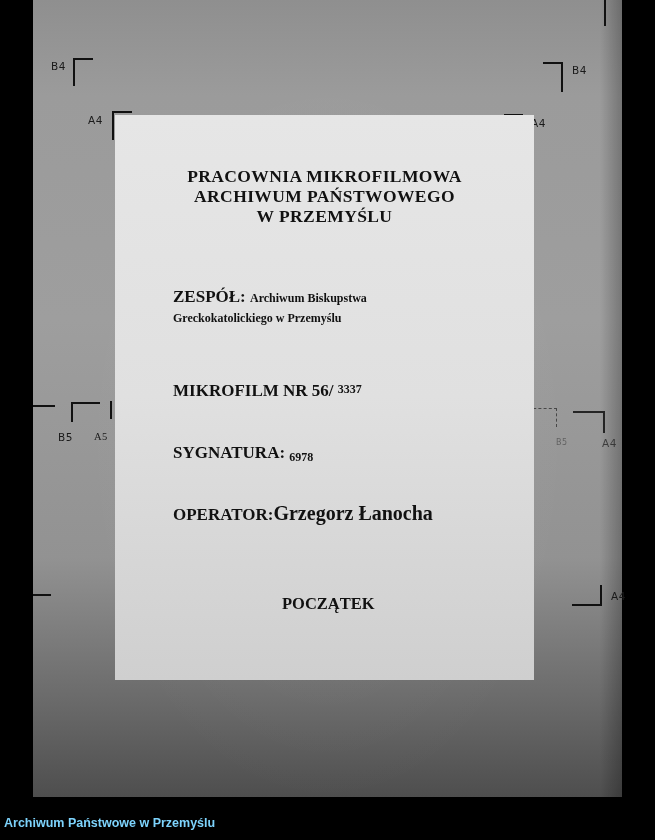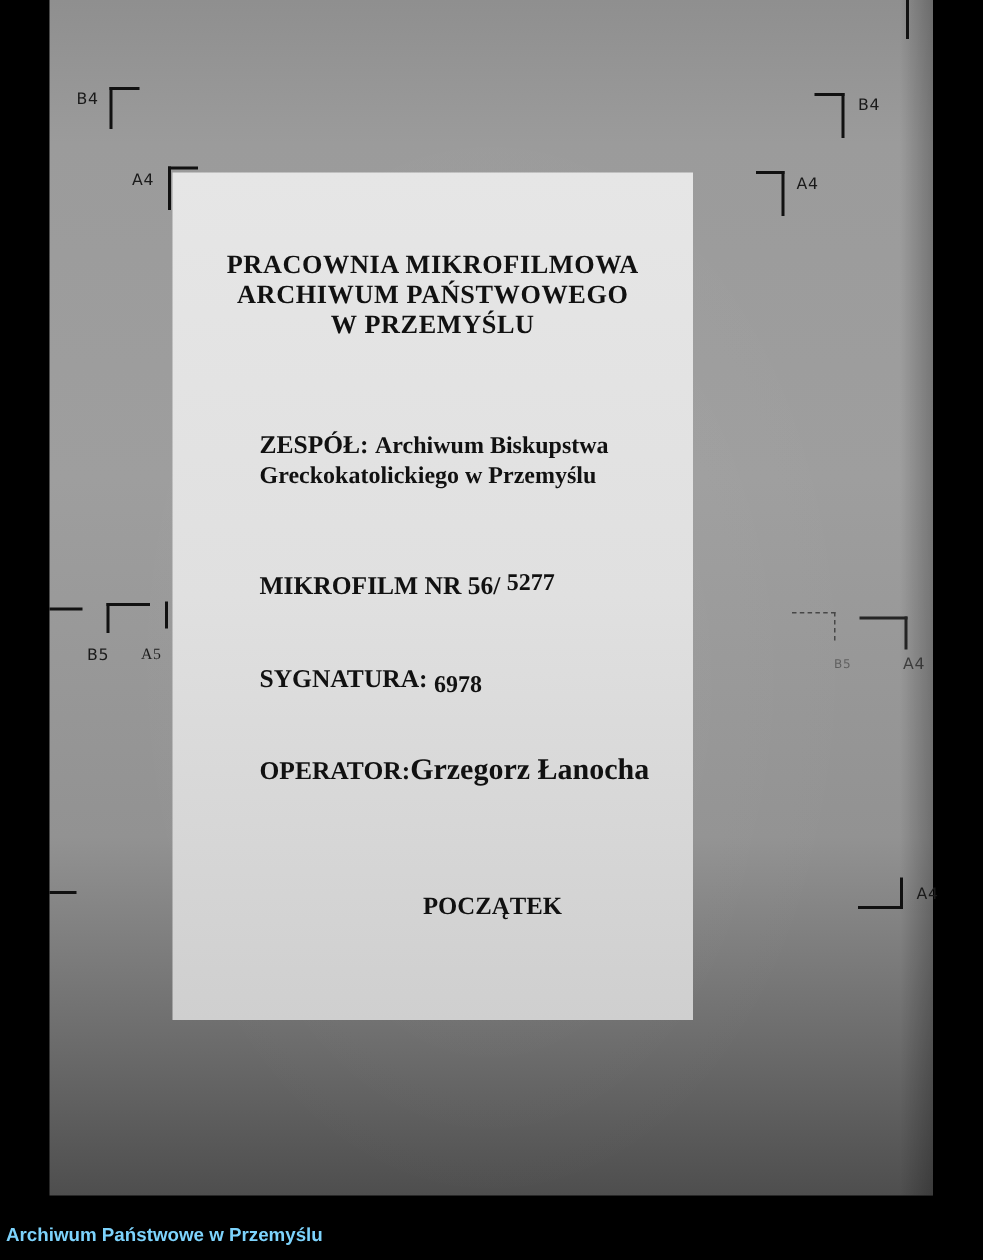--- a/index.html
+++ b/index.html
@@ -29,42 +29,42 @@
       left: 600px;
       top: 0;
       width: 22px;
       height: 797px;
       background: linear-gradient(90deg, rgba(0,0,0,0), rgba(0,0,0,0.25));
     }
     .card {
       position: absolute;
       left: 115px;
       top: 115px;
-      width: 347px;
+      width: 419px;
       height: 565px;
       background: linear-gradient(180deg, #e6e6e6 0%, #e0e0e0 50%, #cfcfcf 100%);
     }
     .text {
       position: absolute;
       color: #111;
       font-weight: bold;
       white-space: nowrap;
       line-height: 1;
     }
     .header-line {
       font-size: 17.5px;
       letter-spacing: 0.4px;
       text-align: center;
       left: 0;
       width: 100%;
     }
     .field {
       font-size: 17px;
     }
-    .field .value { font-size: 16px; }
+    .field .value { font-size: 12px; }
     .mark {
       position: absolute;
       border-color: #111;
       border-style: solid;
       border-width: 0;
     }
     .mark-label {
       position: absolute;
       font-family: "DejaVu Sans", sans-serif;
       font-size: 10.5px;
@@ -126,21 +126,21 @@
   <div class="text field" style="left:58px; top:173px;">
     <span>ZESPÓŁ:</span>
     <span class="value">Archiwum Biskupstwa</span>
   </div>
   <div class="text field" style="left:58px; top:193px;">
     <span class="value">Greckokatolickiego w Przemyślu</span>
   </div>
 
   <div class="text field" style="left:58px; top:267px;">
     <span>MIKROFILM NR 56/</span>
-    <span class="value" style="position:relative; top:-3px;">5277</span>
+    <span class="value" style="position:relative; top:-3px;">3337</span>
   </div>
 
   <div class="text field" style="left:58px; top:329px;">
     <span>SYGNATURA:</span>
     <span class="value" style="position:relative; top:3px;">6978</span>
   </div>
 
   <div class="text field" style="left:58px; top:388px;">
     <span>OPERATOR:</span><span class="value" style="font-size:20px;">Grzegorz Łanocha</span>
   </div>

